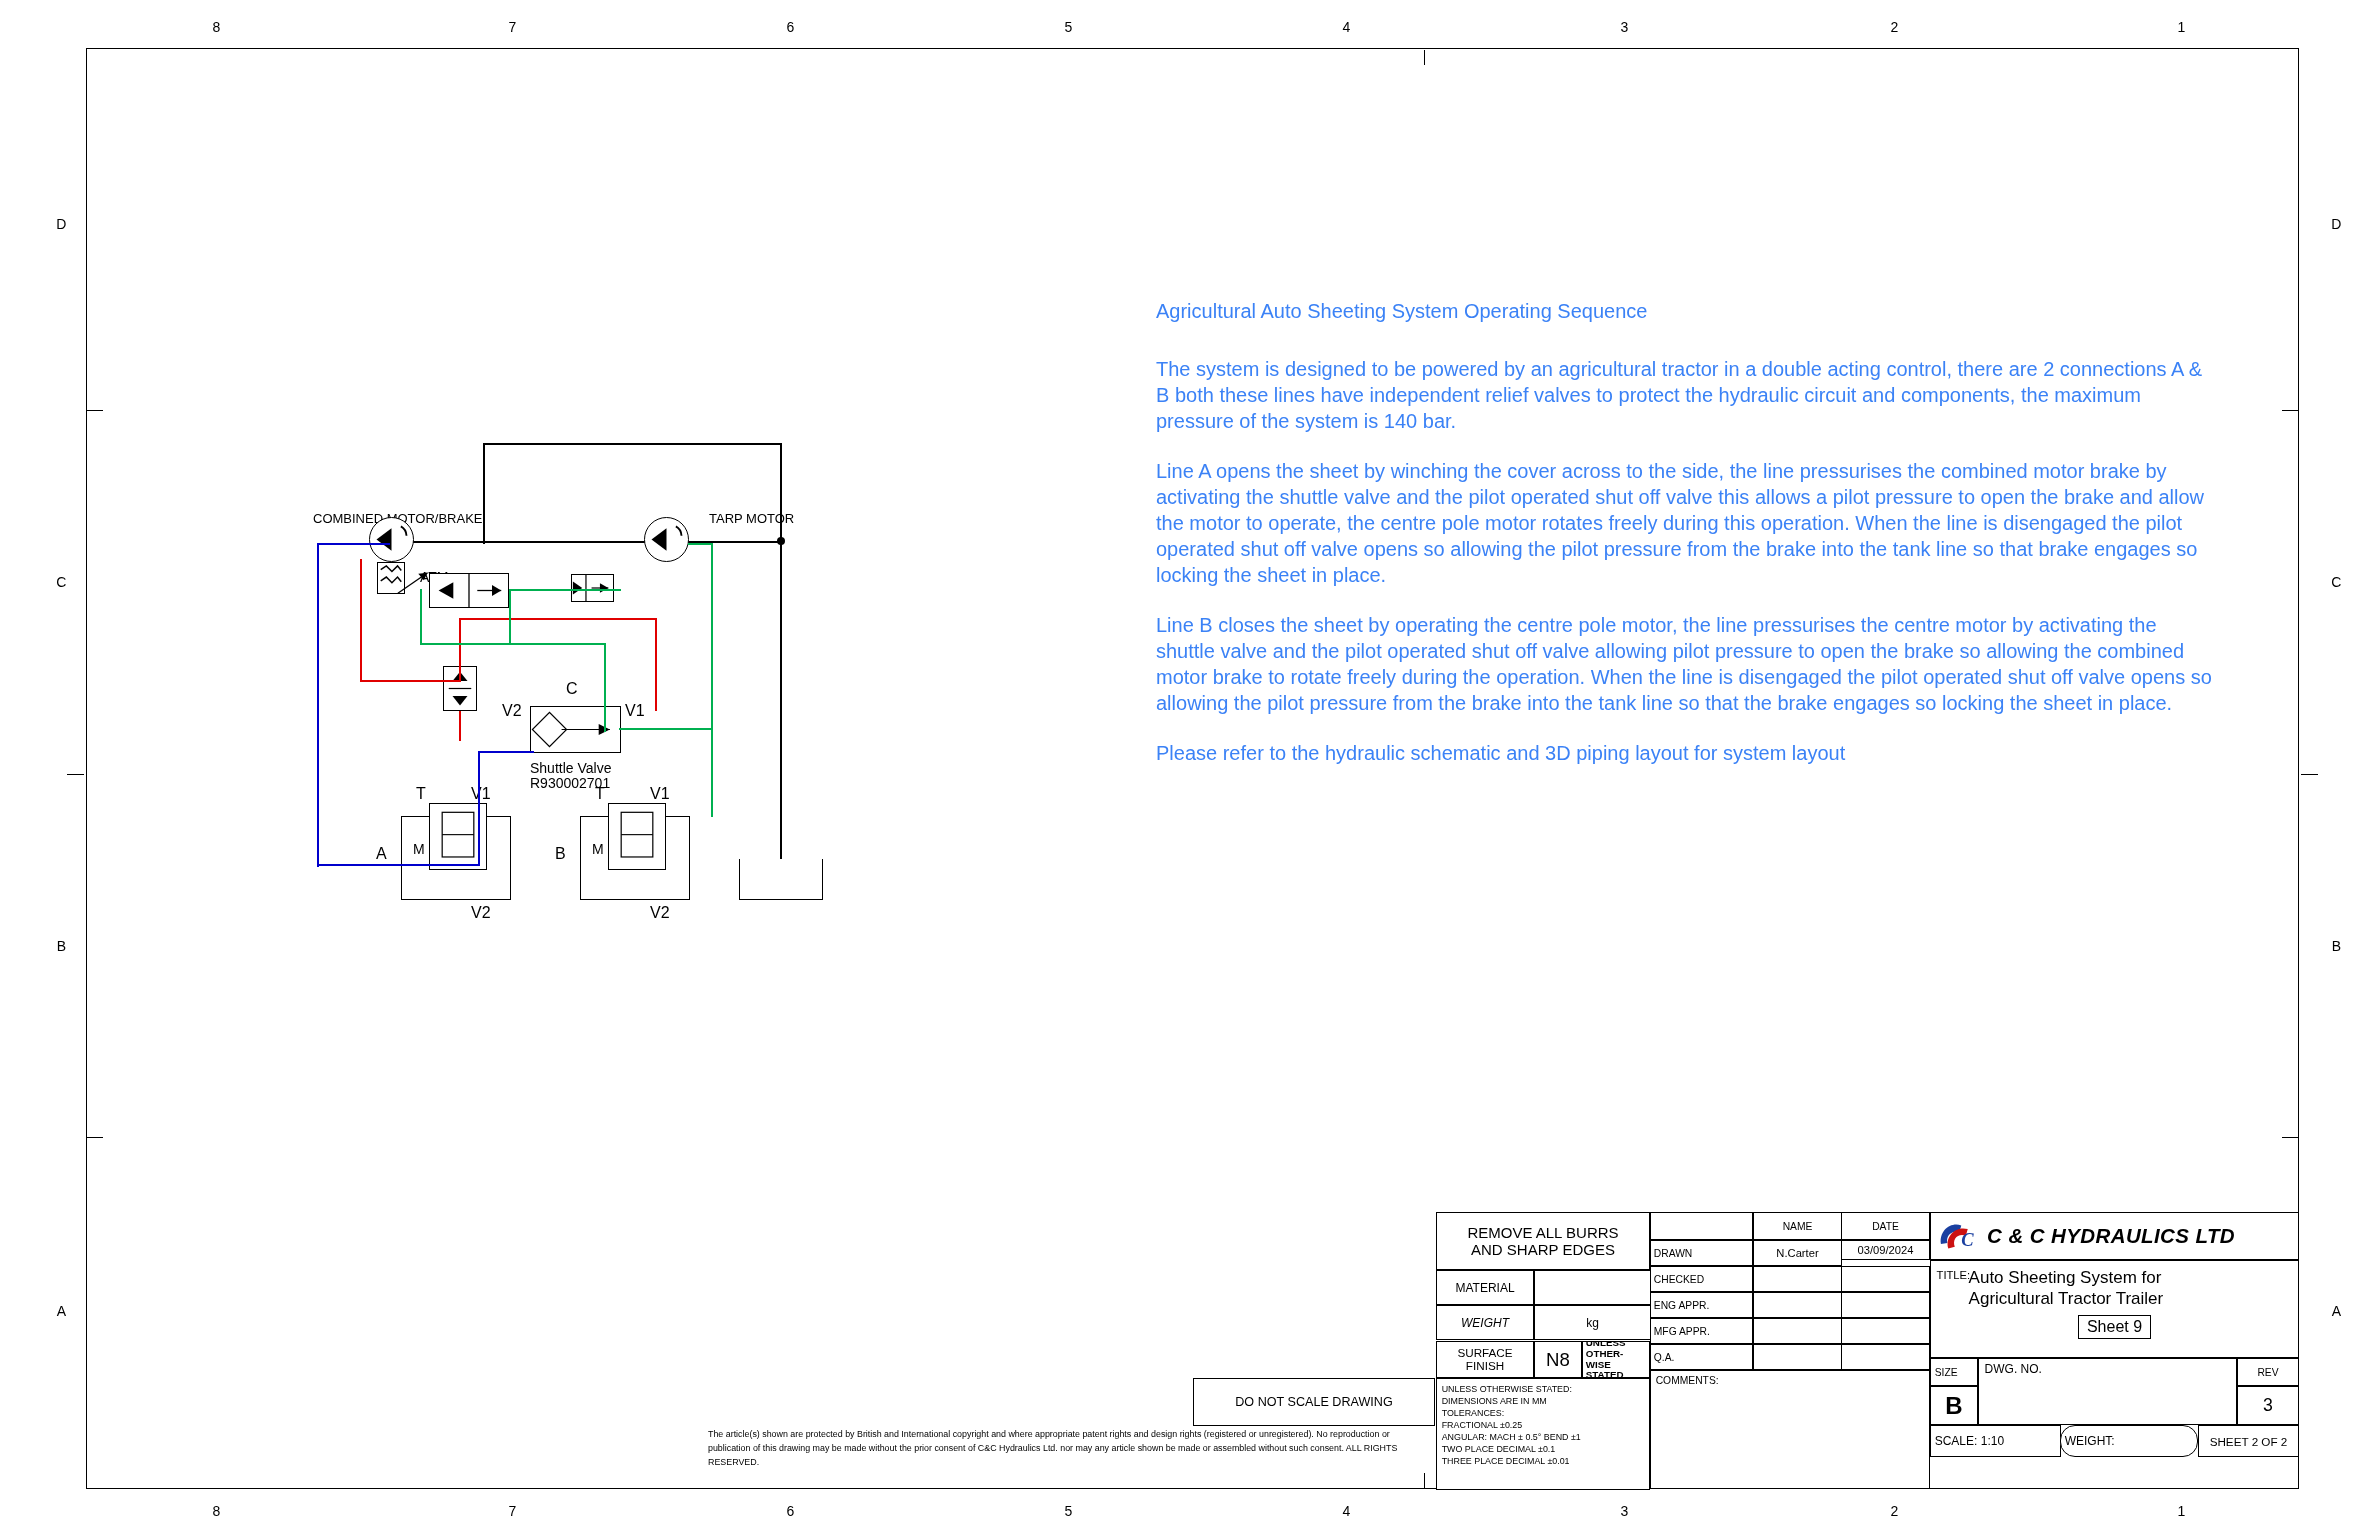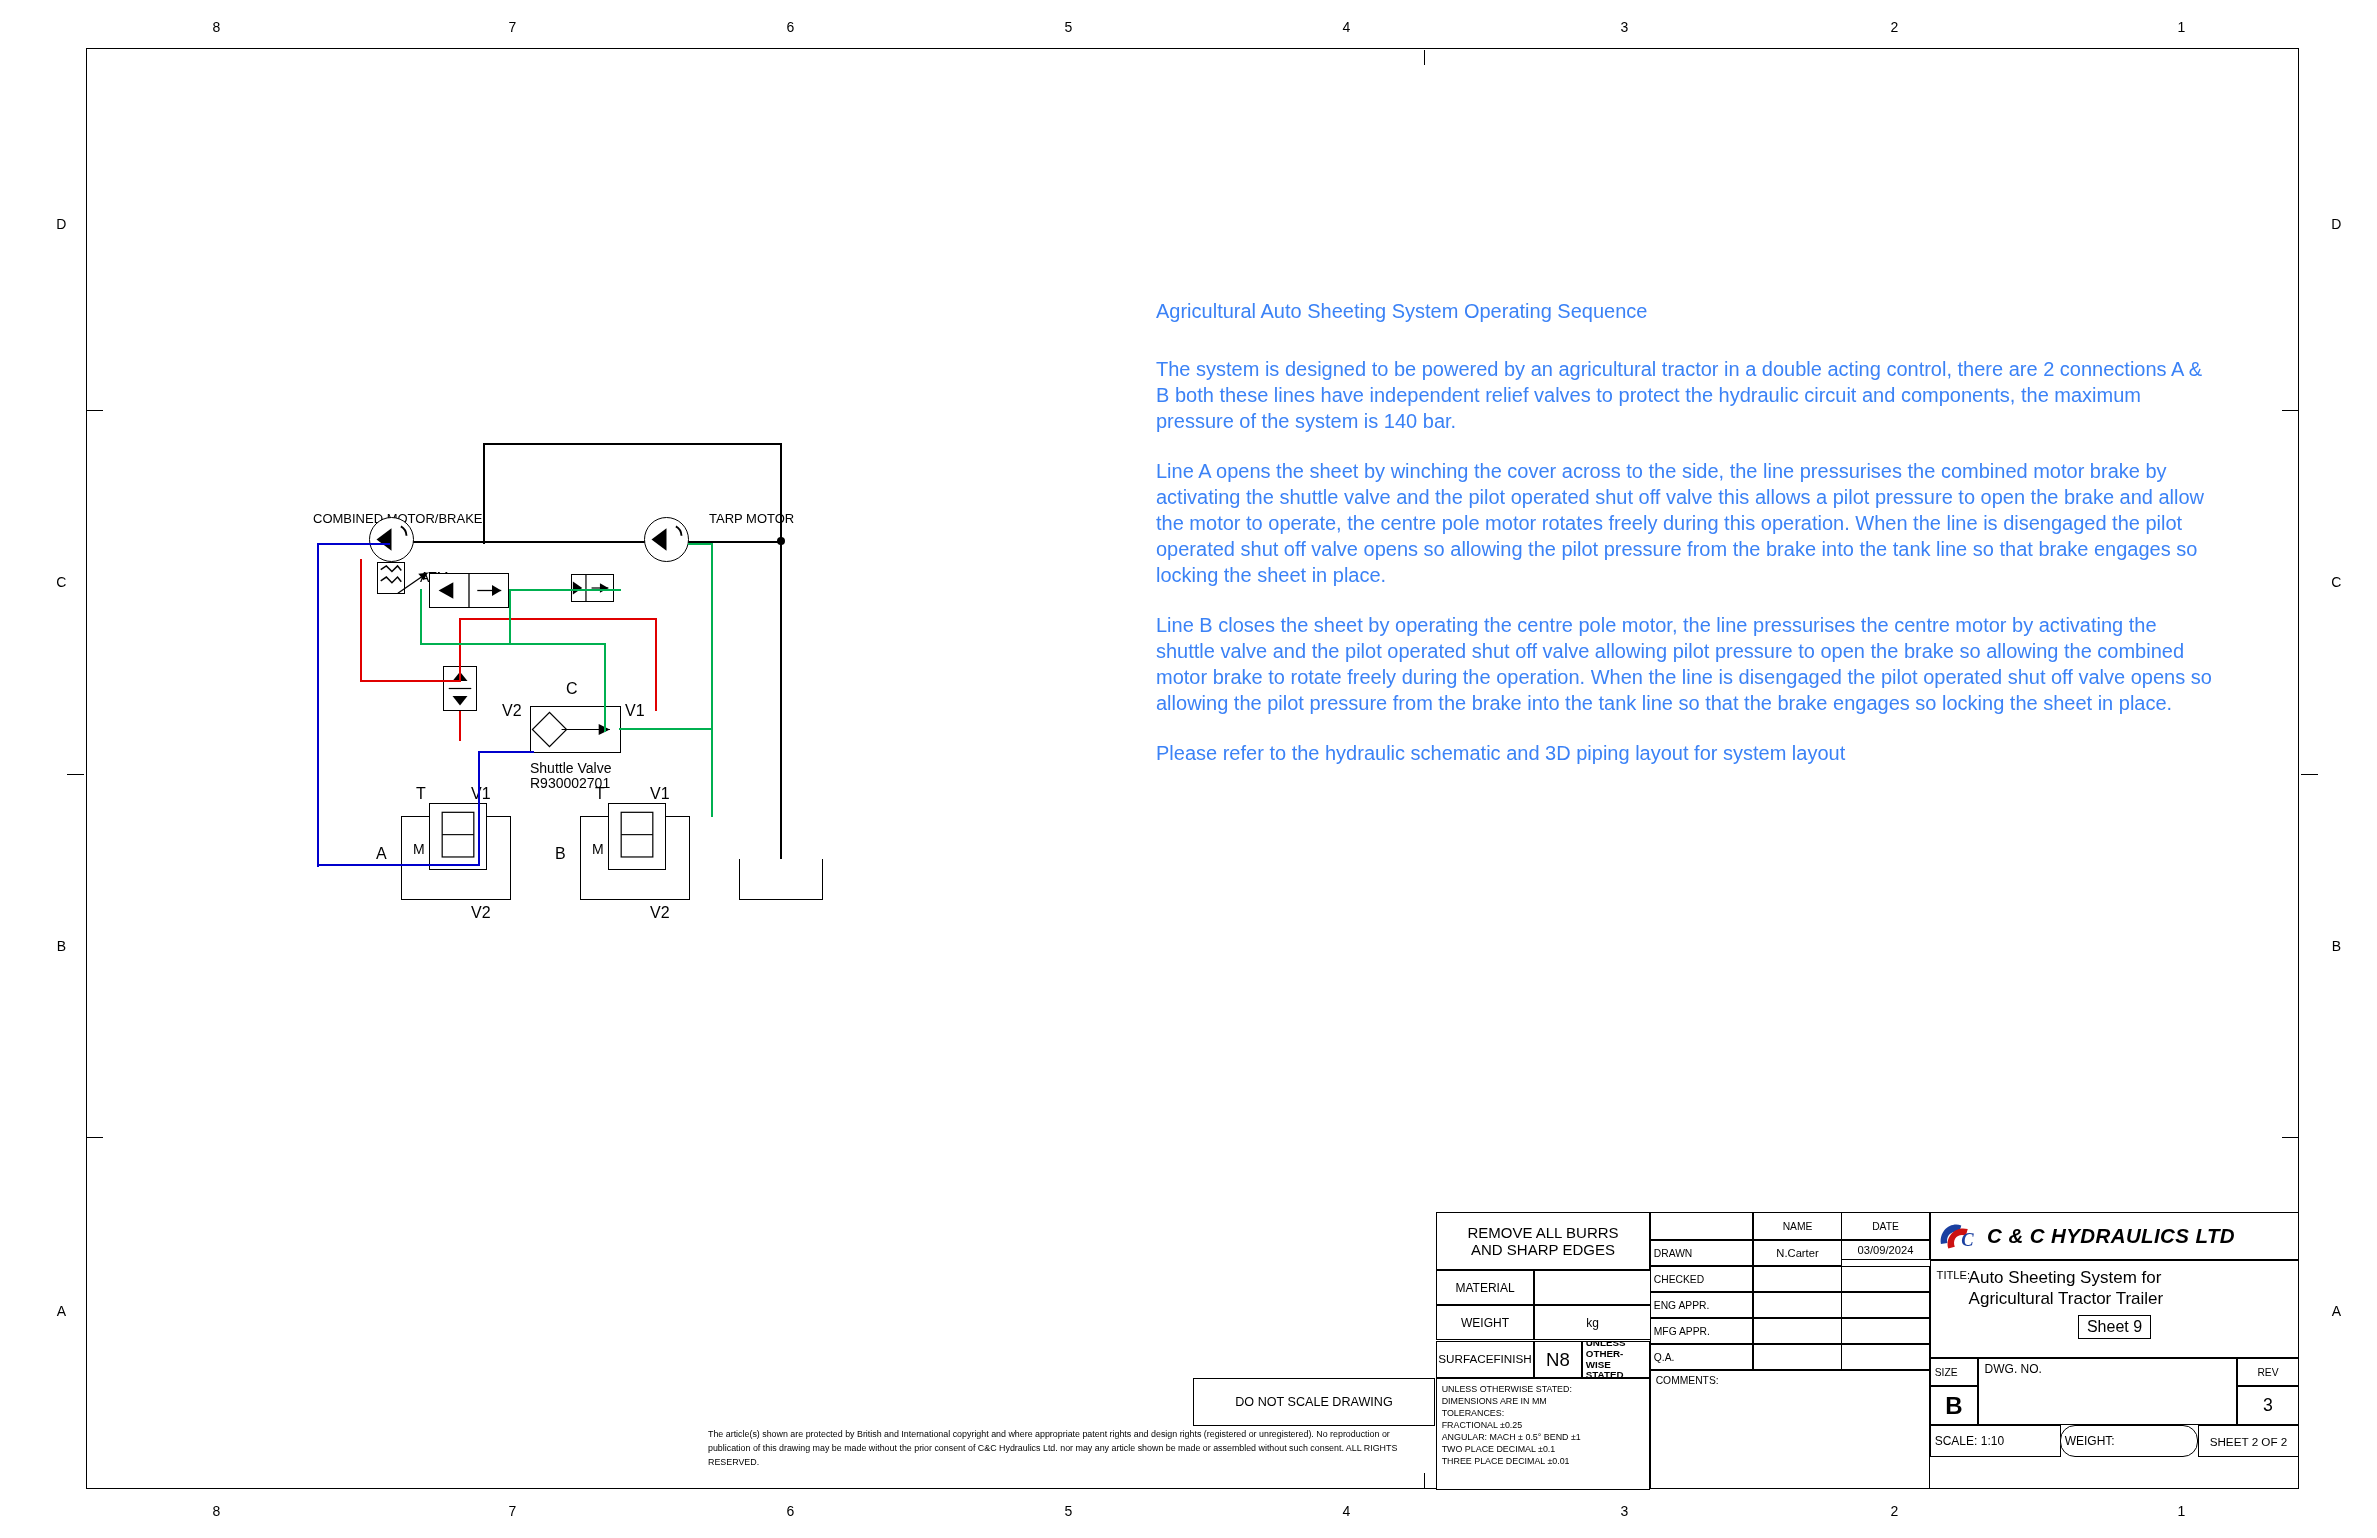--- a/index.html
+++ b/index.html
@@ -350,24 +350,24 @@
   <div id="burrs">
     <div>
       <div>REMOVE ALL BURRS</div>
       <div>AND SHARP EDGES</div>
     </div>
   </div>
 
   <div class="tb-cell" style="left:1436px; top:1270px; width:98px; height:35px; display:flex; align-items:center; justify-content:center; font-size:12px;">MATERIAL</div>
   <div class="tb-cell" style="left:1534px; top:1270px; width:117px; height:35px;"></div>
 
-  <div class="tb-cell" style="left:1436px; top:1305px; width:98px; height:35px; display:flex; align-items:center; justify-content:center; font-size:12px;">WEIGHT</div>
+  <div class="tb-cell" style="left:1436px; top:1305px; width:98px; height:35px; display:flex; align-items:center; justify-content:center; font-size:12px;font-style:italic;">WEIGHT</div>
   <div class="tb-cell tb-center" style="left:1534px; top:1305px; width:117px; height:35px; display:flex; align-items:center; justify-content:center; font-size:12px;">kg</div>
 
-  <div class="tb-cell" style="left:1436px; top:1341px; width:98px; height:37px; display:flex; align-items:center; justify-content:center; font-size:11.7px; line-height:1.1;">
+  <div class="tb-cell" style="left:1436px; top:1341px; width:98px; height:37px; display:flex; flex-direction:column; align-items:center; justify-content:center; font-size:11.7px; line-height:1.1;">
     <span>SURFACE</span>
     <span>FINISH</span>
   </div>
   <div class="tb-cell" style="left:1534px; top:1341px; width:48px; height:37px; display:flex; align-items:center; justify-content:center; font-size:18.6px;">N8</div>
   <div class="tb-cell" style="left:1582px; top:1341px; width:68px; height:37px; display:flex; flex-direction:column; align-items:center; justify-content:center; font-size:9.8px; font-weight:bold; line-height:1.1;">
     <span>UNLESS OTHER-</span>
     <span>WISE STATED</span>
   </div>
 
   <div class="tb-cell" style="left:1436px; top:1378px; width:214px; height:112px; font-size:8.9px; line-height:1.35; padding:3.7px 4.7px;">

